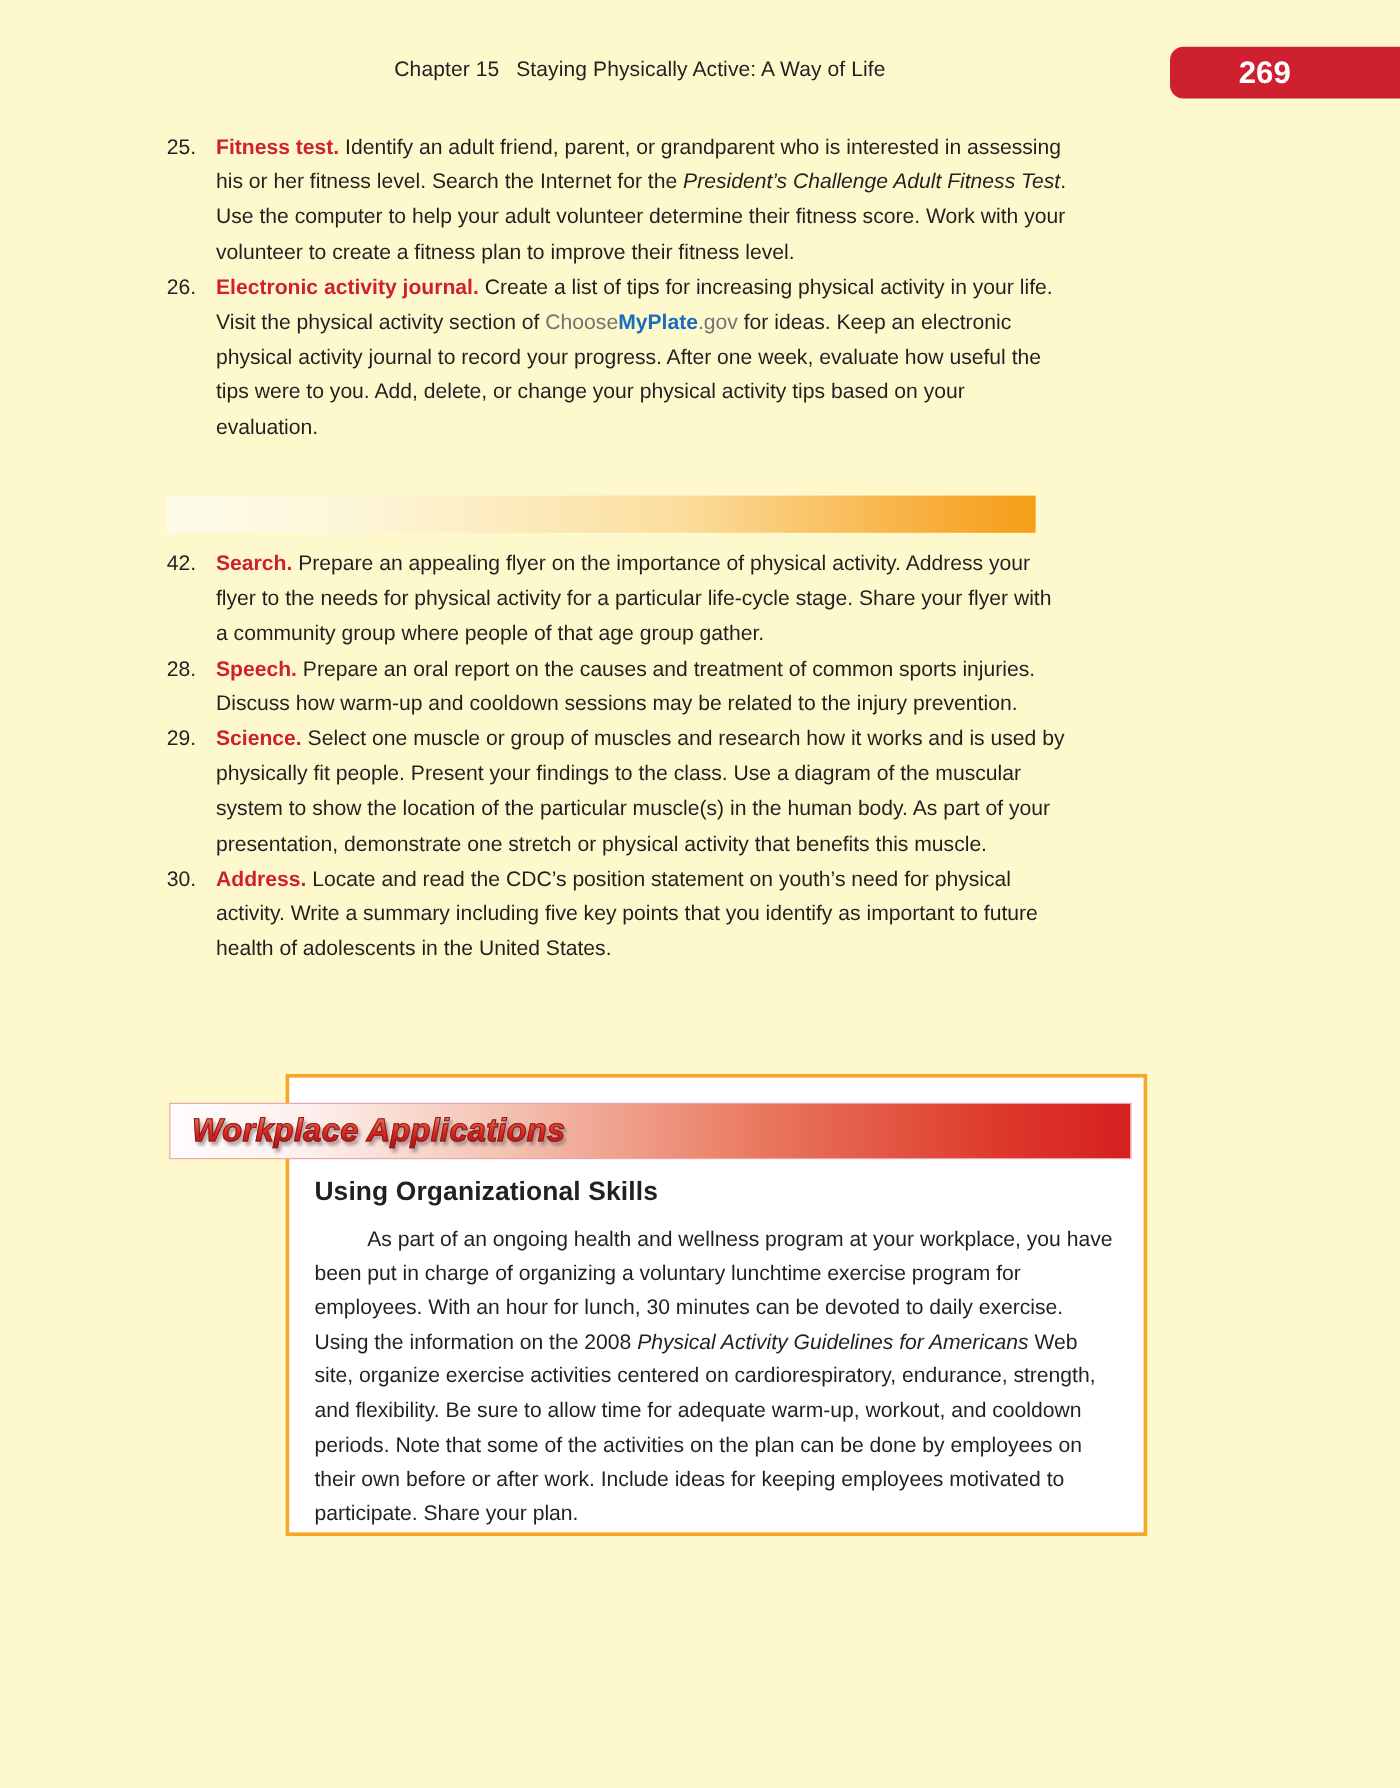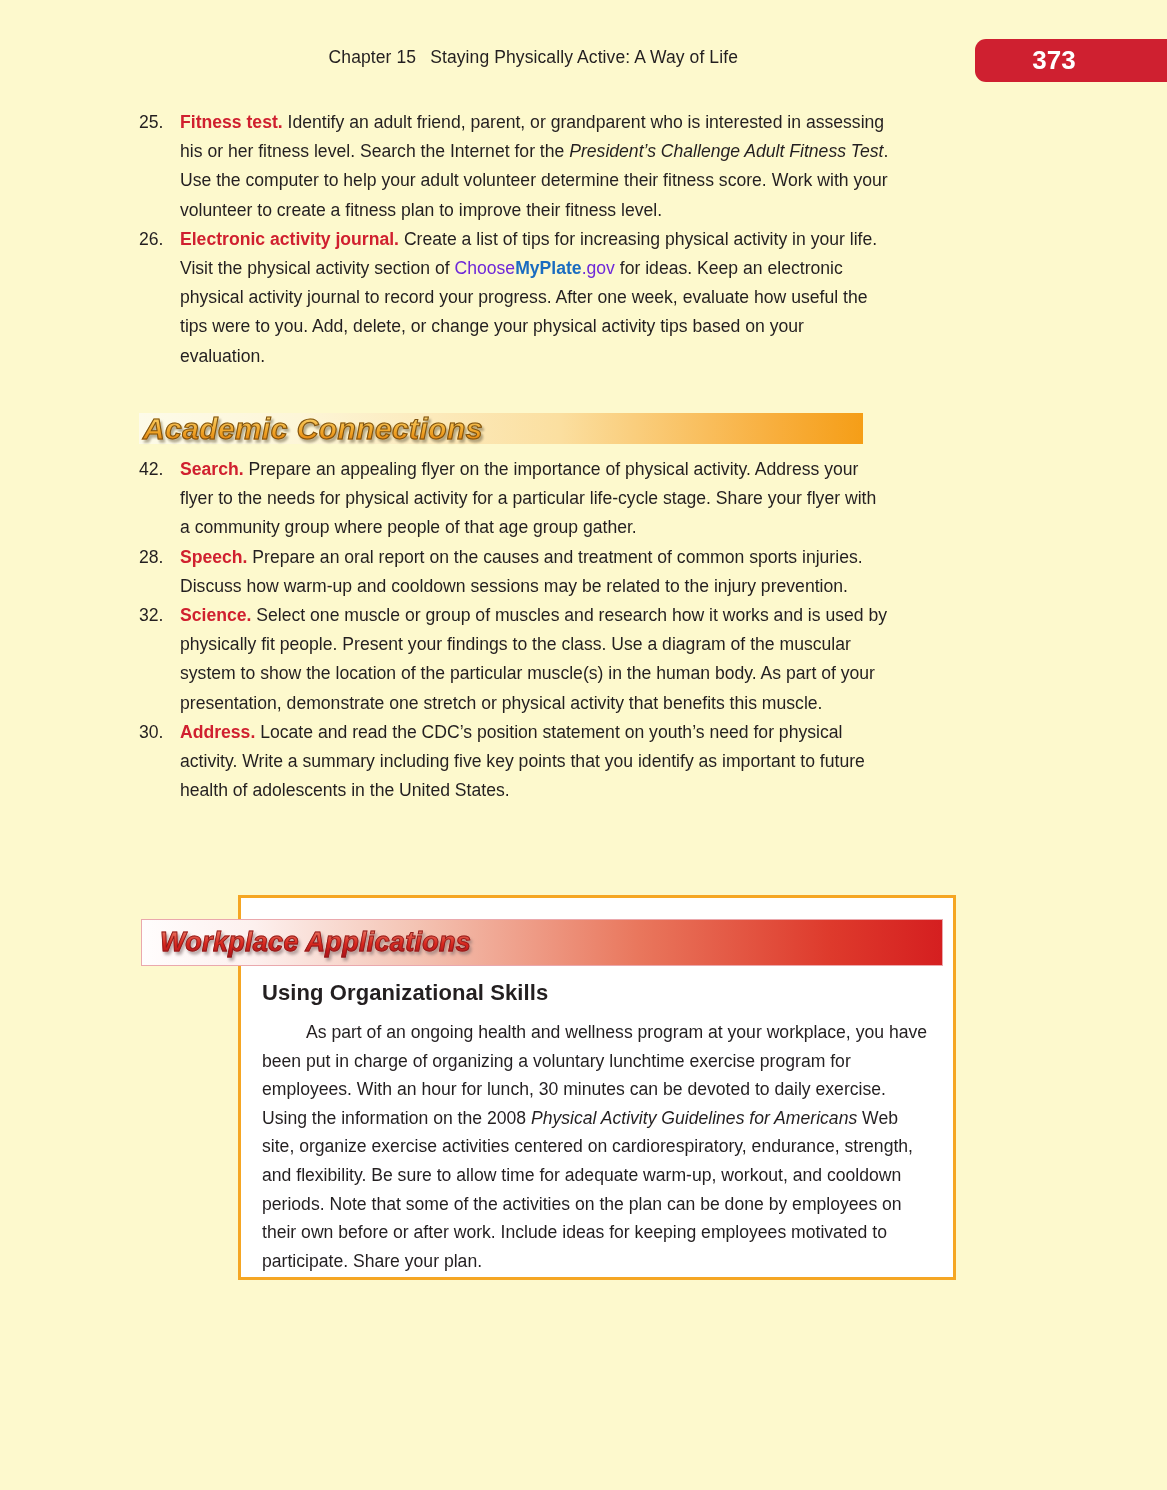--- a/index.html
+++ b/index.html
@@ -79,21 +79,21 @@
     flex: 1 1 auto;
     color: #231f20;
     text-align: left;
   }
   .item-label {
     color: #d0202f;
     font-weight: bold;
   }
   .ital { font-style: italic; }
 
-  .url-light { color: #6d28d9; }
+  .url-light { color: #737373; }
   .url-bold  { color: #1a6cc0; font-weight: bold; }
 
   
   .ac-head-wrap {
     position: absolute;
     left: 139px;
     top: 410px;
     width: 724px;
     height: 38px;
   }
@@ -188,57 +188,56 @@
   }
 </style>
 </head>
 <body>
 
 <div class="page-header">
   <div class="header-text">
     <span class="header-chapter-label">Chapter 15</span><span>Staying Physically Active: A Way of Life</span>
   </div>
   <div class="page-number-block">
-    <span>373</span>
+    <span>269</span>
   </div>
 </div>
 
 <div class="list-block" id="list-top">
 
   <div class="numbered-item">
     <span class="item-number">25.</span>
     <span class="item-body"><span class="item-label">Fitness test.</span><span> Identify an adult friend, parent, or grandparent who is interested in assessing his or her fitness level. Search the Internet for the </span><span class="ital">President’s Challenge Adult Fitness Test</span><span>. Use the computer to help your adult volunteer determine their fitness score. Work with your volunteer to create a fitness plan to improve their fitness level.</span></span>
   </div>
 
   <div class="numbered-item">
     <span class="item-number">26.</span>
     <span class="item-body"><span class="item-label">Electronic activity journal.</span><span> Create a list of tips for increasing physical activity in your life. Visit the physical activity section of </span><span class="url-light">Choose</span><span class="url-bold">MyPlate</span><span class="url-light">.gov</span><span> for ideas. Keep an electronic physical activity journal to record your progress. After one week, evaluate how useful the tips were to you. Add, delete, or change your physical activity tips based on your evaluation.</span></span>
   </div>
 
 </div>
 
 <div class="ac-head-wrap">
   <div class="ac-bar"></div>
-  <div class="ac-title">Academic Connections</div>
 </div>
 
 <div class="list-block" id="list-academic">
 
   <div class="numbered-item">
     <span class="item-number">42.</span>
     <span class="item-body"><span class="item-label">Search.</span><span> Prepare an appealing flyer on the importance of physical activity. Address your flyer to the needs for physical activity for a particular life-cycle stage. Share your flyer with a community group where people of that age group gather.</span></span>
   </div>
 
   <div class="numbered-item">
     <span class="item-number">28.</span>
     <span class="item-body"><span class="item-label">Speech.</span><span> Prepare an oral report on the causes and treatment of common sports injuries. Discuss how warm-up and cooldown sessions may be related to the injury prevention.</span></span>
   </div>
 
   <div class="numbered-item">
-    <span class="item-number">32.</span>
+    <span class="item-number">29.</span>
     <span class="item-body"><span class="item-label">Science.</span><span> Select one muscle or group of muscles and research how it works and is used by physically fit people. Present your findings to the class. Use a diagram of the muscular system to show the location of the particular muscle(s) in the human body. As part of your presentation, demonstrate one stretch or physical activity that benefits this muscle.</span></span>
   </div>
 
   <div class="numbered-item">
     <span class="item-number">30.</span>
     <span class="item-body"><span class="item-label">Address.</span><span> Locate and read the CDC’s position statement on youth’s need for physical activity. Write a summary including five key points that you identify as important to future health of adolescents in the United States.</span></span>
   </div>
 
 </div>
 

